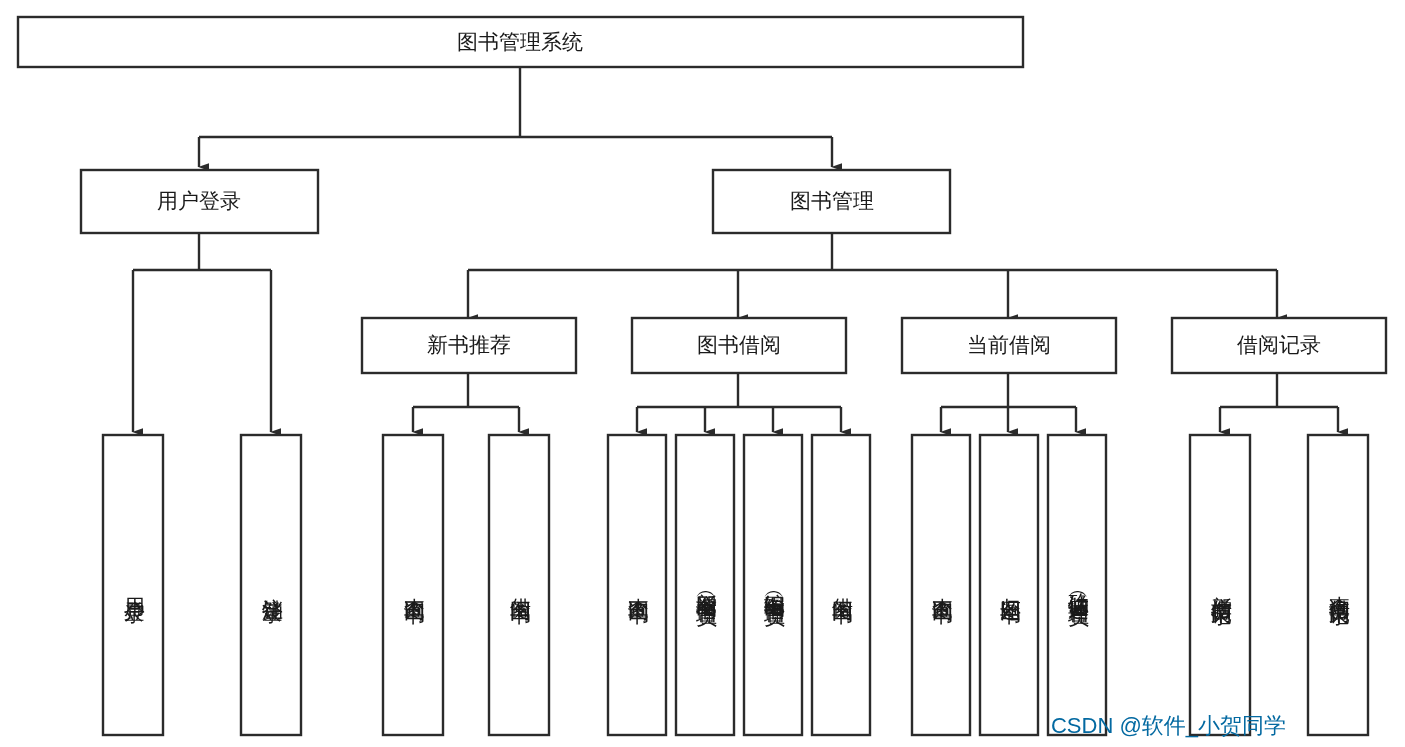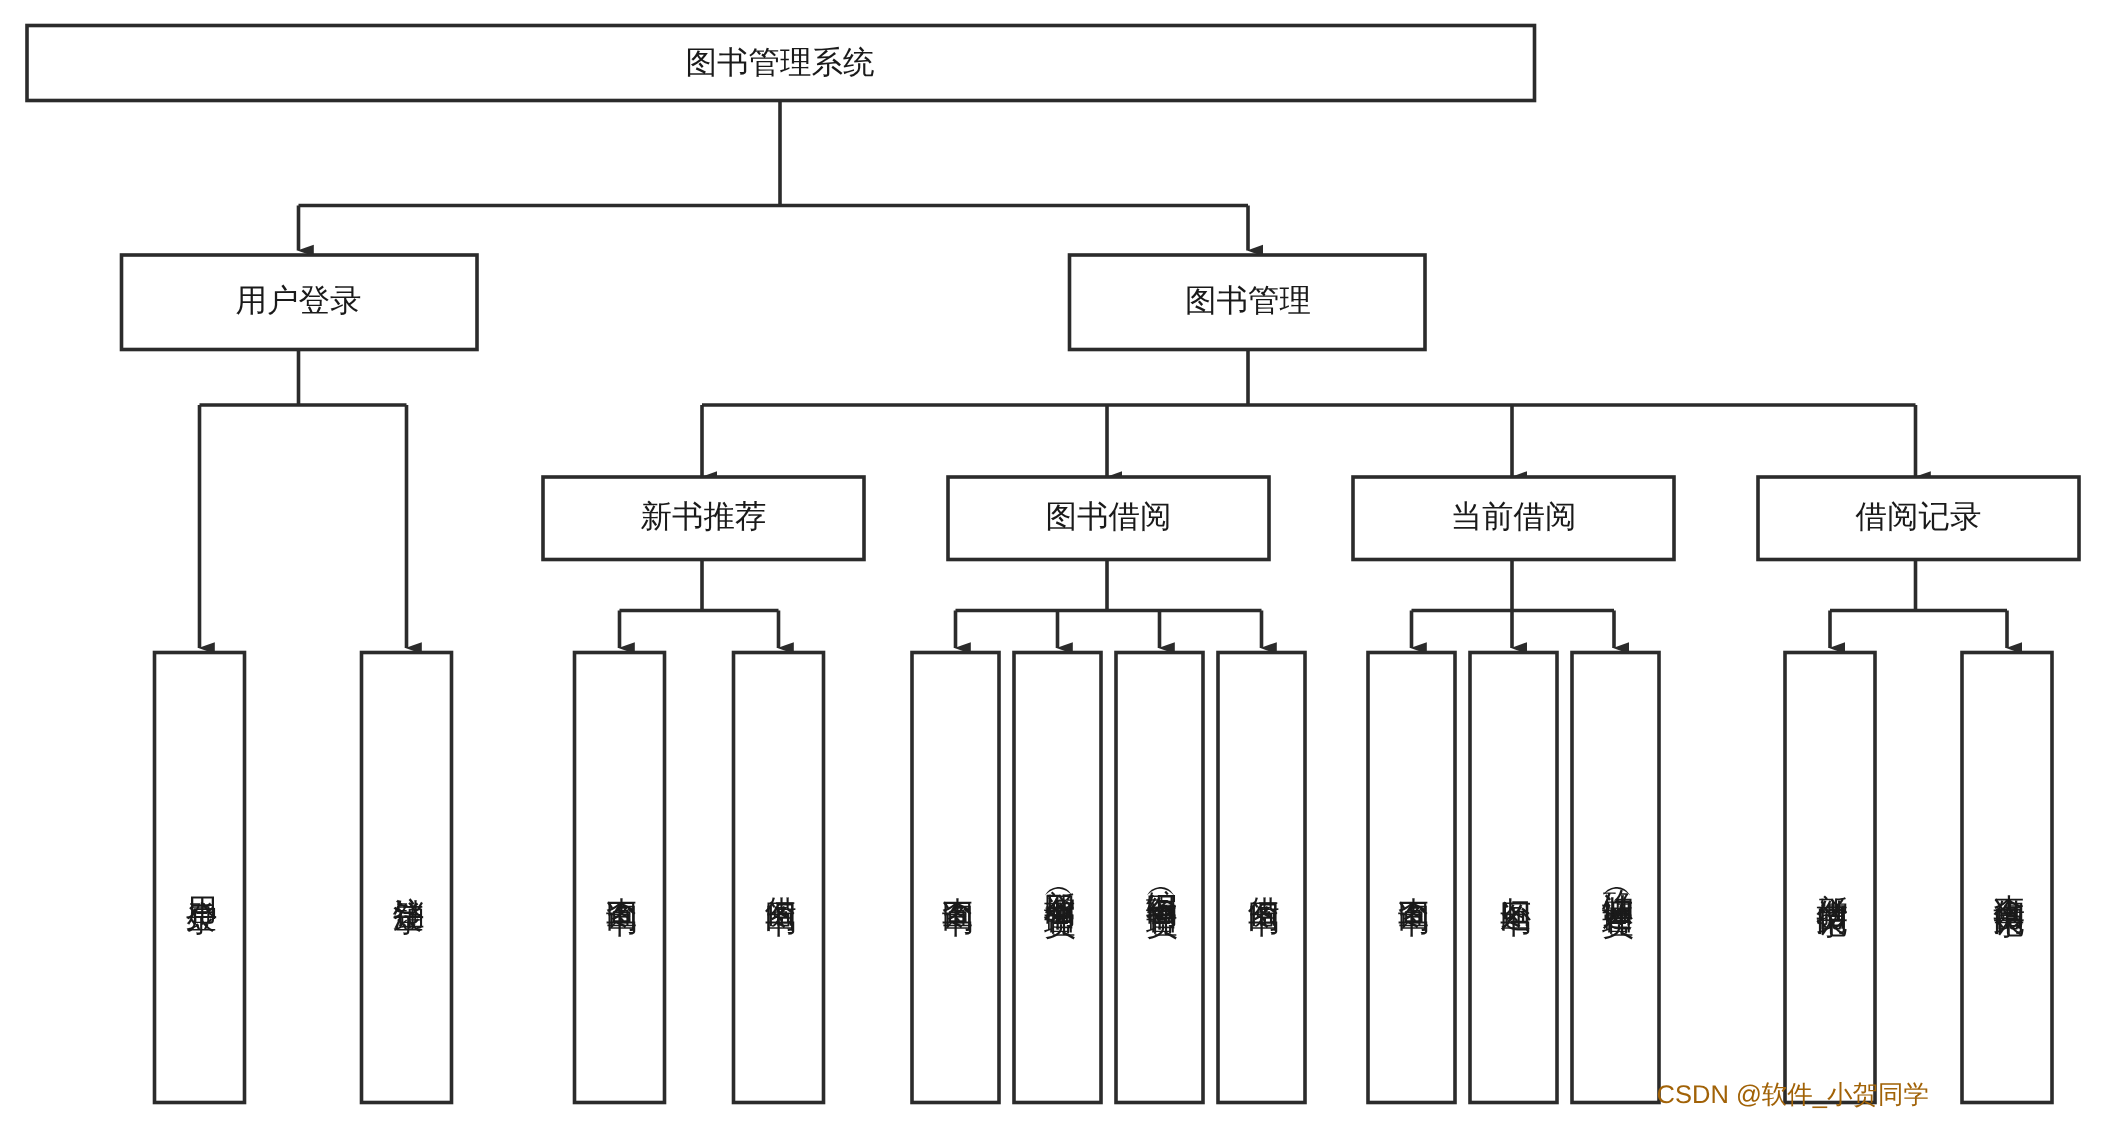--- a/index.html
+++ b/index.html
@@ -51,22 +51,22 @@
     font-size: 21px;
     writing-mode: vertical-rl;
     text-orientation: upright;
     letter-spacing: 2px;
   }
   .watermark {
     position: absolute;
     right: 10px;
     bottom: 6px;
     font-family: "Liberation Sans", "DejaVu Sans", sans-serif;
-    font-size: 17px;
-    color: #a16207;
+    font-size: 22px;
+    color: #0369a1;
     white-space: nowrap;
     user-select: none;
     pointer-events: none;
   }
 </style>
 </head>
 <body>
 
 <div id="diagram-root">
 

